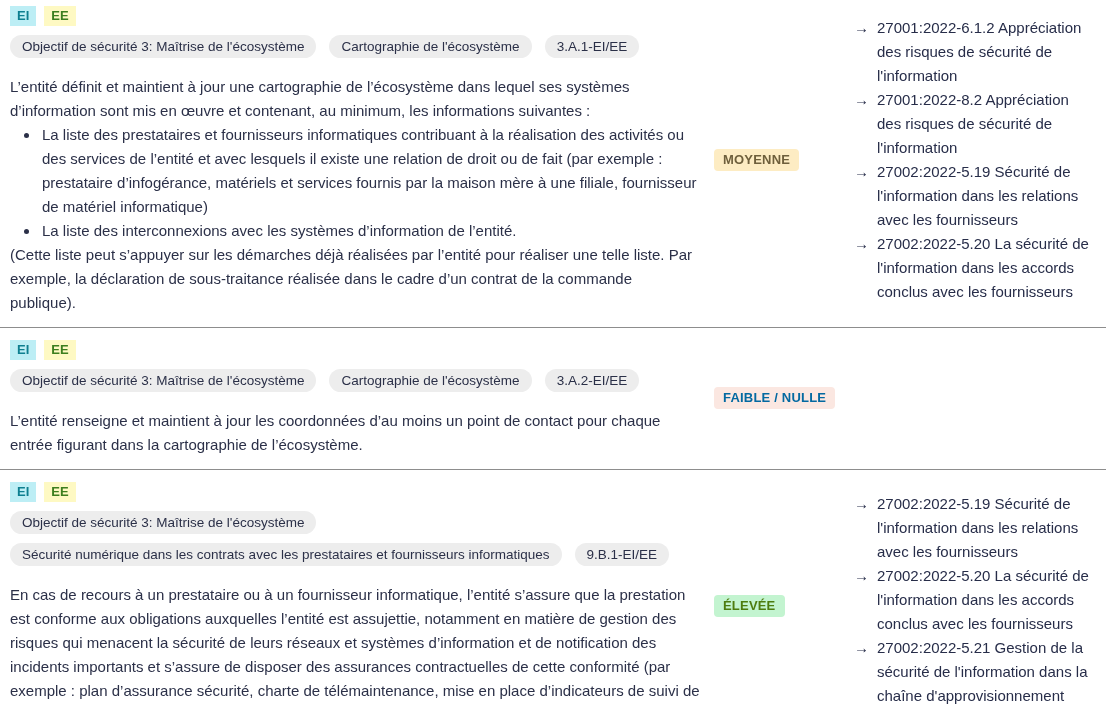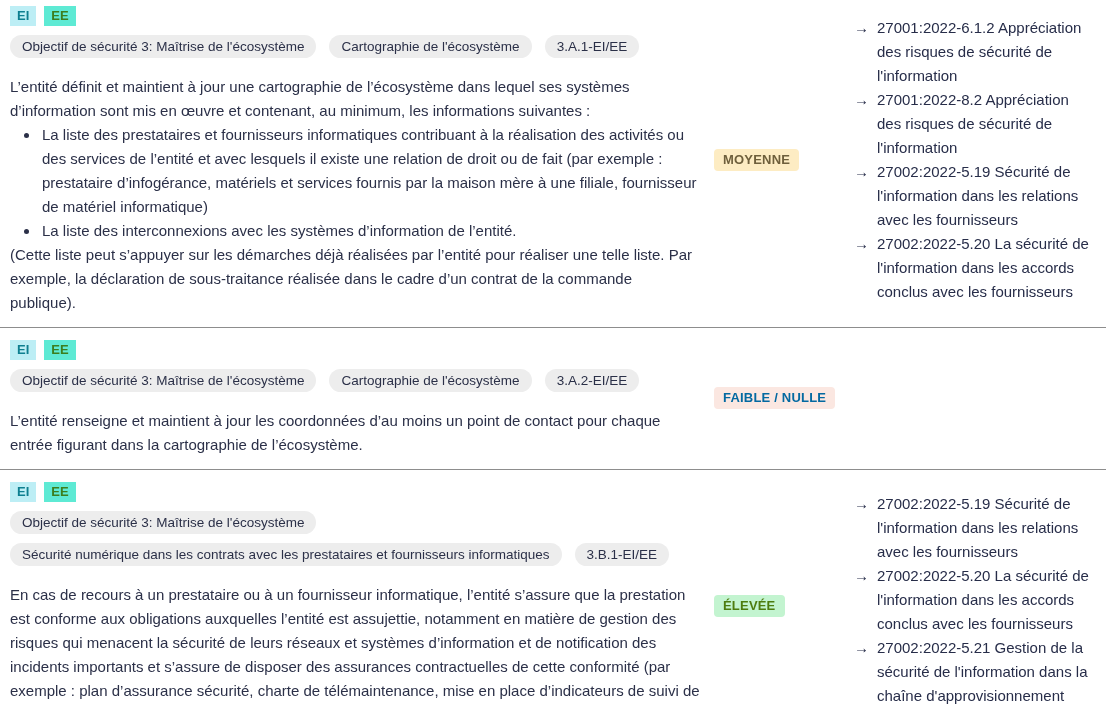--- a/index.html
+++ b/index.html
@@ -20,21 +20,21 @@
     padding-top:10px;
   }
   
   .scope-badges{display:flex;gap:8px;margin:2px 0 9px 0;}
   .scope-badge{
     display:inline-block;
     font-size:13px;font-weight:bold;
     padding:3px 7px;border-radius:0;line-height:14px;
   }
   .scope-ei{background:#bdeef5;color:#0e7f90;}
-  .scope-ee{background:#5eead4;color:#3c7e1e;}
+  .scope-ee{background:#fef9c3;color:#3c7e1e;}
   .tag-row{display:flex;gap:13px;flex-wrap:wrap;margin:0 0 9px 0;}
   .tag{
     background:#ededed;border-radius:12px;
     padding:4px 12px;font-size:13.5px;line-height:15px;
     color:#2b3048;white-space:nowrap;
   }
   .body-block{font-size:15px;line-height:24px;margin-top:17px;}
   .body-block p{margin:0;}
   .body-block ul{margin:0;padding-left:30px;}
   .body-block li{padding-left:2px;}
@@ -125,21 +125,21 @@
   <div>
     <div class="scope-badges">
       <span class="scope-badge scope-ei">EI</span>
       <span class="scope-badge scope-ee">EE</span>
     </div>
     <div class="tag-row">
       <span class="tag">Objectif de sécurité 3: Maîtrise de l'écosystème</span>
     </div>
     <div class="tag-row">
       <span class="tag">Sécurité numérique dans les contrats avec les prestataires et fournisseurs informatiques</span>
-      <span class="tag">3.B.1-EI/EE</span>
+      <span class="tag">9.B.1-EI/EE</span>
     </div>
     <div class="body-block">
       <p>En cas de recours à un prestataire ou à un fournisseur informatique, l’entité s’assure que la prestation est conforme aux obligations auxquelles l’entité est assujettie, notamment en matière de gestion des risques qui menacent la sécurité de leurs réseaux et systèmes d’information et de notification des incidents importants et s’assure de disposer des assurances contractuelles de cette conformité (par exemple : plan d’assurance sécurité, charte de télémaintenance, mise en place d’indicateurs de suivi de la conformité).</p>
     </div>
   </div>
   <div class="mid">
     <span class="sev sev-high">ÉLEVÉE</span>
   </div>
   <div class="refs">
     <div class="ref-item">

